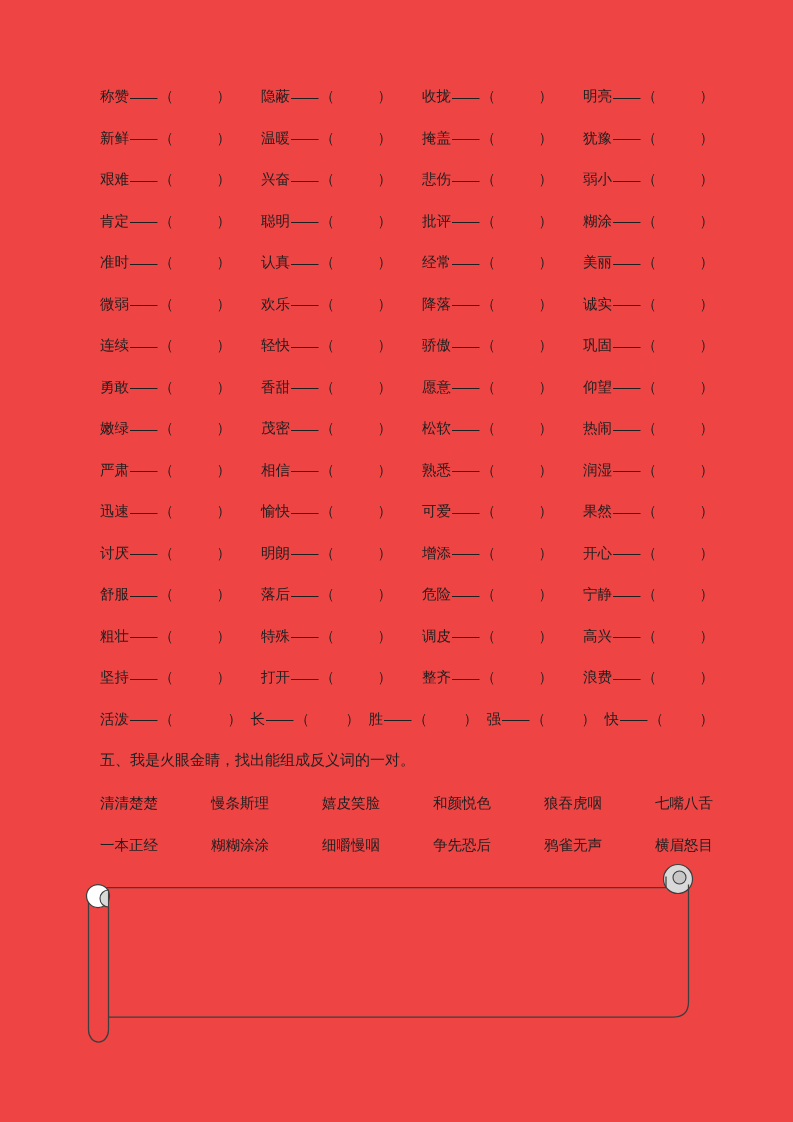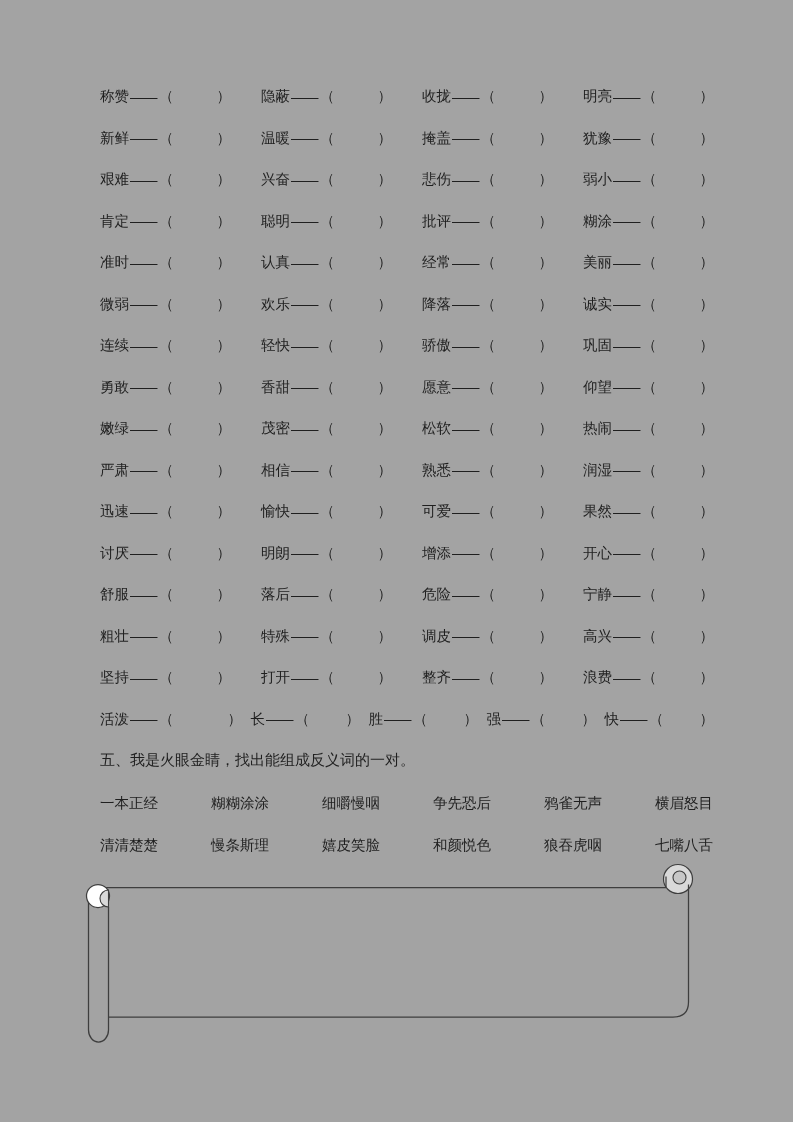--- a/index.html
+++ b/index.html
@@ -4,21 +4,21 @@
 <style>
   html, body { margin: 0; padding: 0; background: #ffffff; }
   body {
     font-family: "Liberation Sans", "DejaVu Sans", sans-serif;
     color: #1f1f1f;
   }
   .page {
     position: relative;
     width: 793px;
     height: 1122px;
-    background: #a3a3a3;
+    background: #ef4444;
     overflow: hidden;
   }
 
   
   .word-rows {
     position: absolute;
     left: 100px;
     top: 76px;
     width: 614px;
   }
@@ -570,35 +570,35 @@
           <span class="gap"></span>
           <span class="pc">）</span>
         </span>
       </div>
     </div>
 
   <div class="section-title">五、我是火眼金睛，找出能组成反义词的一对。</div>
 
   <div class="idiom-rows">
       <div class="idiom-row">
+        <span class="idiom">清清楚楚</span>
+        <span class="idiom">慢条斯理</span>
+        <span class="idiom">嬉皮笑脸</span>
+        <span class="idiom">和颜悦色</span>
+        <span class="idiom">狼吞虎咽</span>
+        <span class="idiom">七嘴八舌</span>
+      </div>
+      <div class="idiom-row">
         <span class="idiom">一本正经</span>
         <span class="idiom">糊糊涂涂</span>
         <span class="idiom">细嚼慢咽</span>
         <span class="idiom">争先恐后</span>
         <span class="idiom">鸦雀无声</span>
         <span class="idiom">横眉怒目</span>
       </div>
-      <div class="idiom-row">
-        <span class="idiom">清清楚楚</span>
-        <span class="idiom">慢条斯理</span>
-        <span class="idiom">嬉皮笑脸</span>
-        <span class="idiom">和颜悦色</span>
-        <span class="idiom">狼吞虎咽</span>
-        <span class="idiom">七嘴八舌</span>
-      </div>
     </div>
 
   <svg class="scroll-shape" viewBox="0 0 622 192" xmlns="http://www.w3.org/2000/svg">
 
     <circle cx="598" cy="23" r="14.5" fill="#d9d9d9" stroke="#3e3e3e" stroke-width="1.2"></circle>
     <circle cx="599.5" cy="21.5" r="6.5" fill="#c7c7c7" stroke="#3e3e3e" stroke-width="1.1"></circle>
 
     <path d="M 26 31.5 H 586 M 586 31.5 V 20.5 M 608.5 28.5 V 146 Q 608.5 161 593 161 H 28.5" fill="none" stroke="#3e3e3e" stroke-width="1.25"></path>
 
     <path d="M 8.5 44 V 174 A 10 12 0 0 0 28.5 174 V 51" fill="none" stroke="#3e3e3e" stroke-width="1.25"></path>

